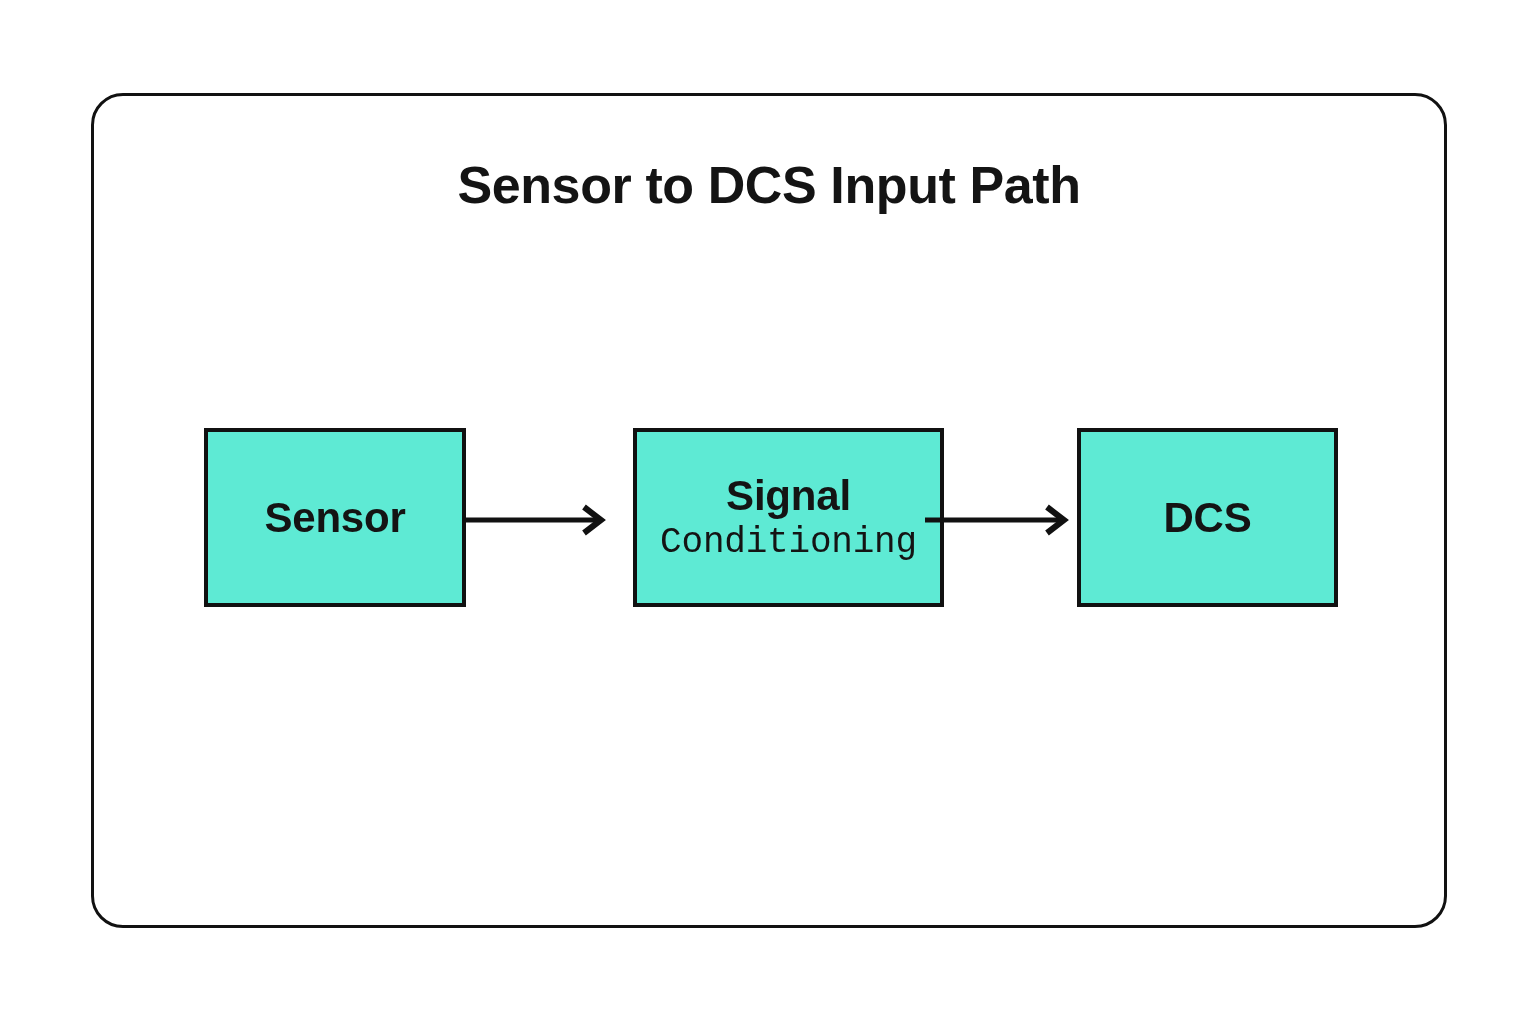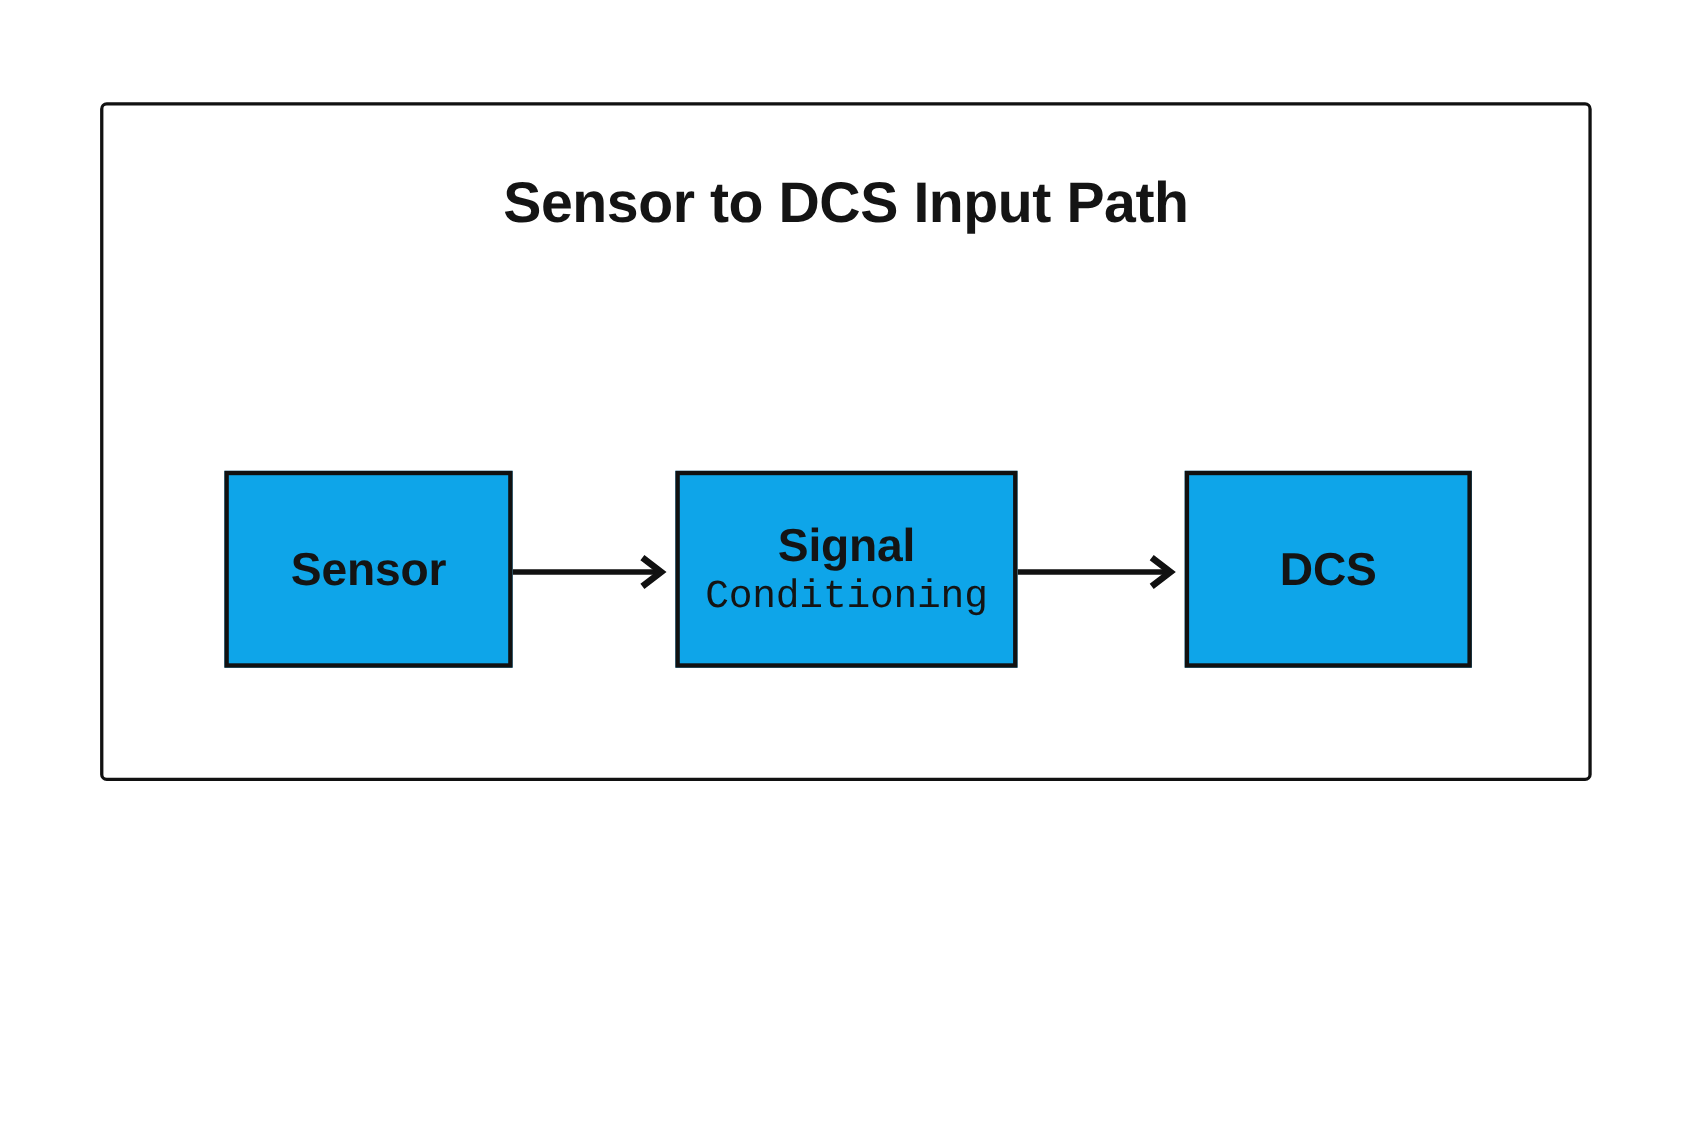--- a/index.html
+++ b/index.html
@@ -23,24 +23,24 @@
     background: #ffffff;
     overflow: hidden;
   }
 
   
   .diagram-frame {
     position: absolute;
     left: 91px;
     top: 93px;
     width: 1356px;
-    height: 617px;
+    height: 835px;
     box-sizing: border-box;
     border: 3px solid #111111;
-    border-radius: 6px;
+    border-radius: 32px;
     background: #ffffff;
   }
 
   
   .diagram-title {
     position: absolute;
     left: 0;
     top: 58px;
     width: 100%;
     text-align: center;
@@ -58,36 +58,36 @@
     left: 0;
     top: 0;
     width: 1356px;
     height: 835px;
   }
 
   .node-box {
     position: absolute;
     box-sizing: border-box;
     border: 4px solid #111111;
-    background: #0ea5e9;
+    background: #5eead4;
     display: flex;
     flex-direction: column;
     align-items: center;
     justify-content: center;
     text-align: center;
   }
 
   #node-sensor {
     left: 110px;
     top: 332px;
     width: 262px;
     height: 179px;
   }
   #node-signal-conditioning {
-    left: 520px;
+    left: 539px;
     top: 332px;
     width: 311px;
     height: 179px;
   }
   #node-dcs {
     left: 983px;
     top: 332px;
     width: 261px;
     height: 179px;
     align-items: center;

